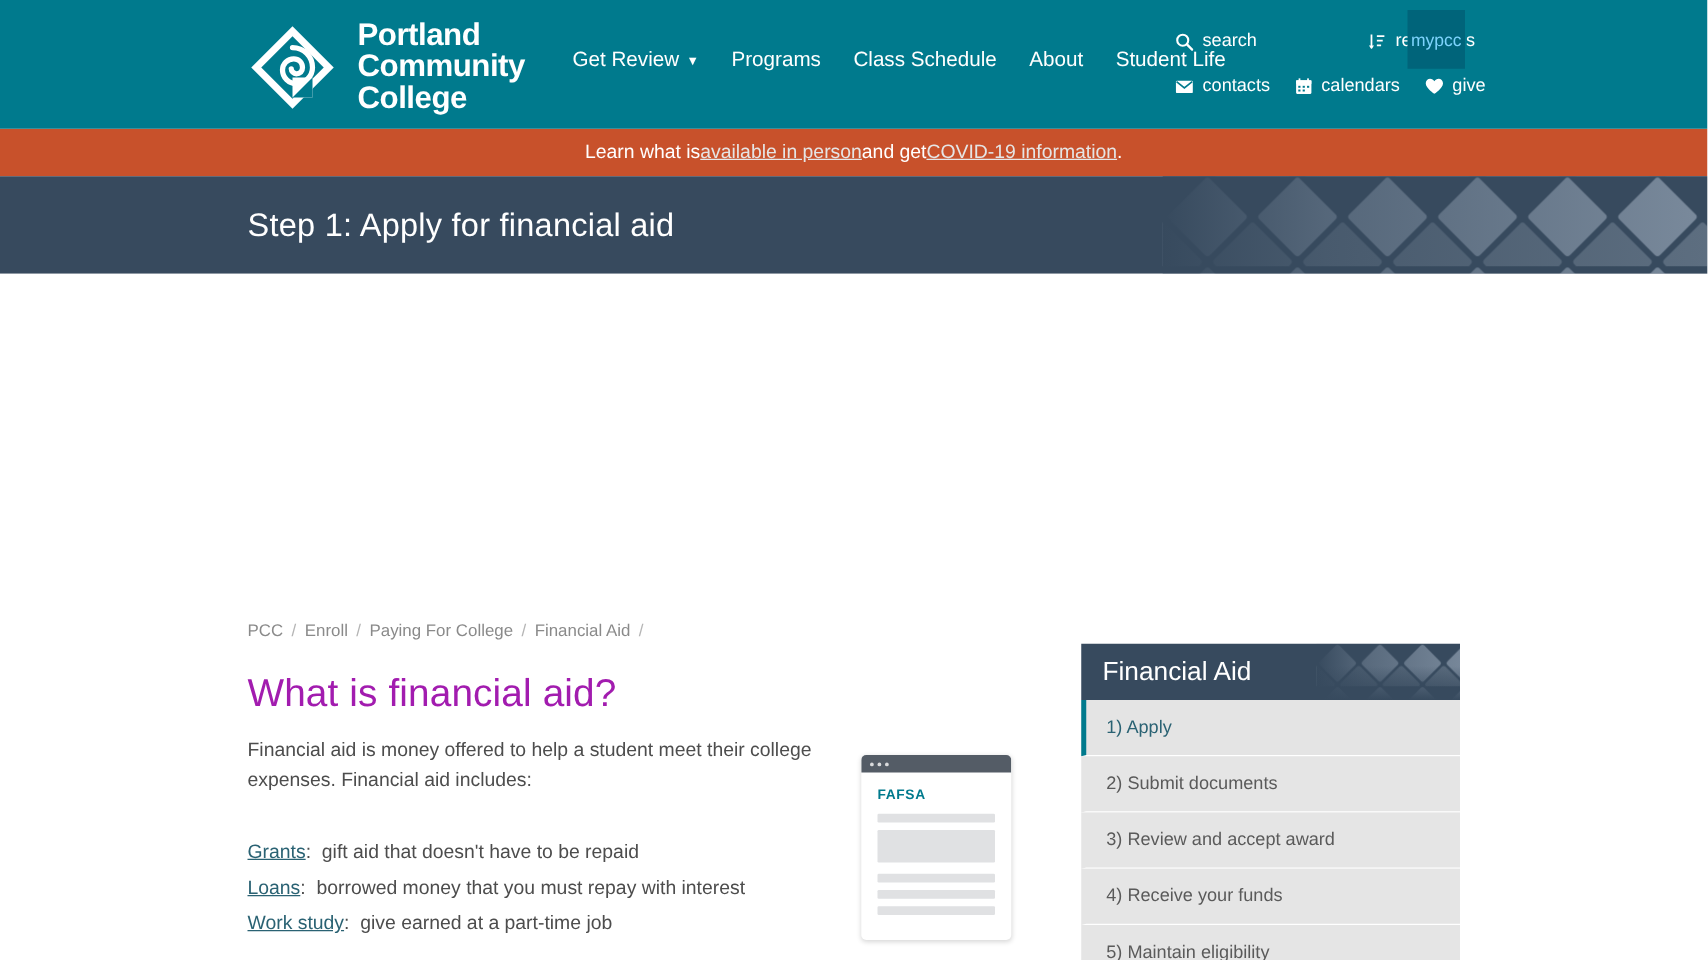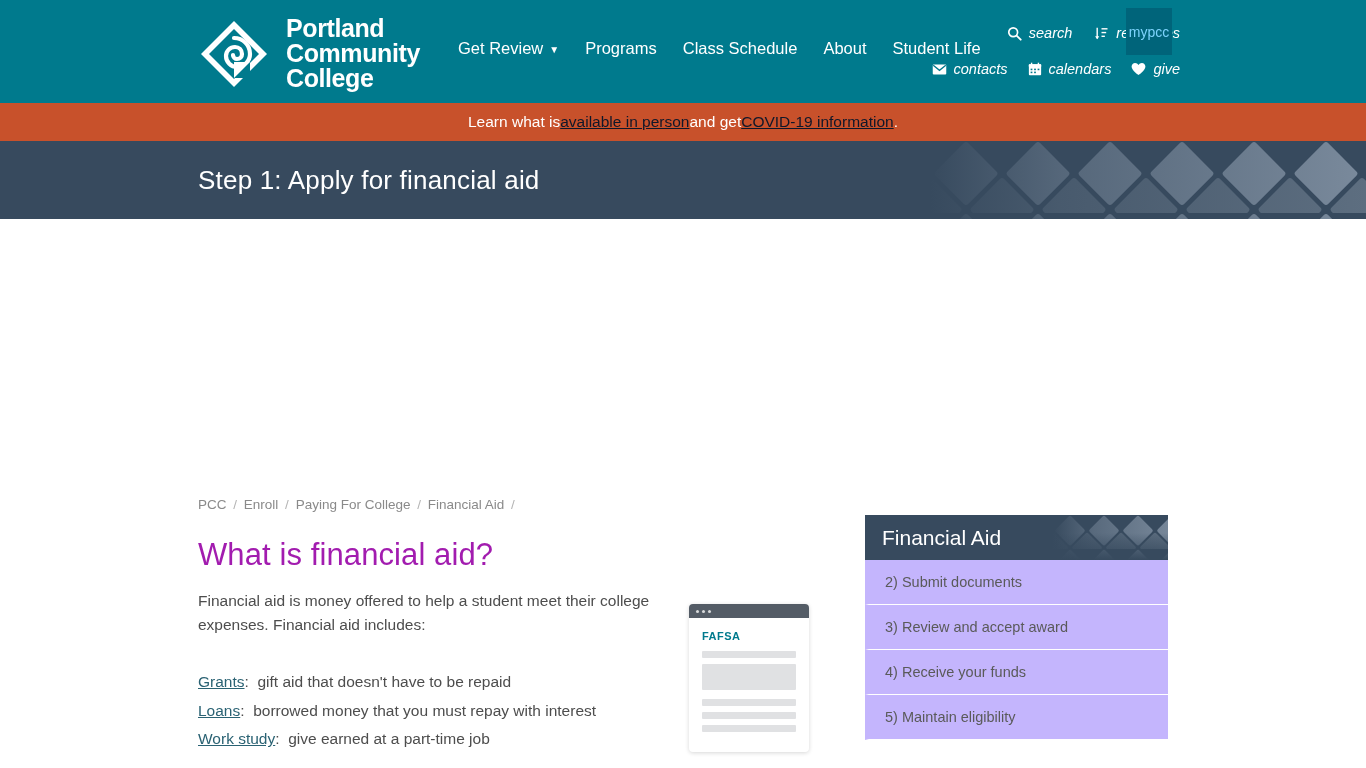--- a/index.html
+++ b/index.html
@@ -62,25 +62,24 @@
   }
   .caret { font-size: 10px; line-height: 1; position: relative; top: 1px; }
 
   .util-nav {
     position: absolute;
     right: 186px; top: 20px;
     width: 240px;
   }
   .util-row {
     display: flex;
-    justify-content: flex-end;
+    justify-content: space-between;
     align-items: center;
     gap: 22px;
     height: 26px;
-    font-style: italic;
   }
   .util-row.second { margin-top: 10px; gap: 20px; }
   .util-link {
     color: #ffffff;
     font-size: 14.5px;
     text-decoration: none;
     display: inline-flex;
     align-items: center;
     gap: 7px;
     white-space: nowrap;
@@ -102,21 +101,21 @@
   
   .alert-bar {
     height: 38px;
     background: #c8512b;
     color: #ffffff;
     display: flex;
     align-items: center;
     justify-content: center;
     font-size: 15.5px;
   }
-  .alert-bar a { color: #0f172a; text-decoration: underline; }
+  .alert-bar a { color: #e5e5e5; text-decoration: underline; }
 
   
   .page-banner {
     position: relative;
     height: 78px;
     background: #374a5e;
     overflow: hidden;
   }
   .banner-pattern {
     position: absolute;
@@ -238,21 +237,21 @@
     left: 17px; top: 50%;
     transform: translateY(-50%);
     margin: 0;
     color: #ffffff;
     font-size: 21px;
     font-weight: 300;
     z-index: 2;
   }
   .side-list { list-style: none; margin: 0; padding: 0; }
   .side-list li {
-    background: #c4b5fd;
+    background: #e5e5e5;
     border-bottom: 1px solid #ffffff;
     border-left: 4px solid transparent;
   }
   .side-list li.active {
     background: #e4e4e4;
     border-left: 4px solid #007a8d;
   }
   .side-list li a {
     display: block;
     padding: 14px 16px;
@@ -472,20 +471,23 @@
               </pattern>
             </defs>
             <rect width="115" height="45" fill="url(#dia2)"></rect>
             <rect width="115" height="45" fill="url(#fade2)"></rect>
             <rect width="115" height="45" fill="url(#fadev)"></rect>
           </svg>
         </span>
         <h2>Financial Aid</h2>
       </div>
       <ul class="side-list">
+        <li class="active">
+          <a href="#">1) Apply</a>
+        </li>
         <li>
           <a href="#">2) Submit documents</a>
         </li>
         <li>
           <a href="#">3) Review and accept award</a>
         </li>
         <li>
           <a href="#">4) Receive your funds</a>
         </li>
         <li>

